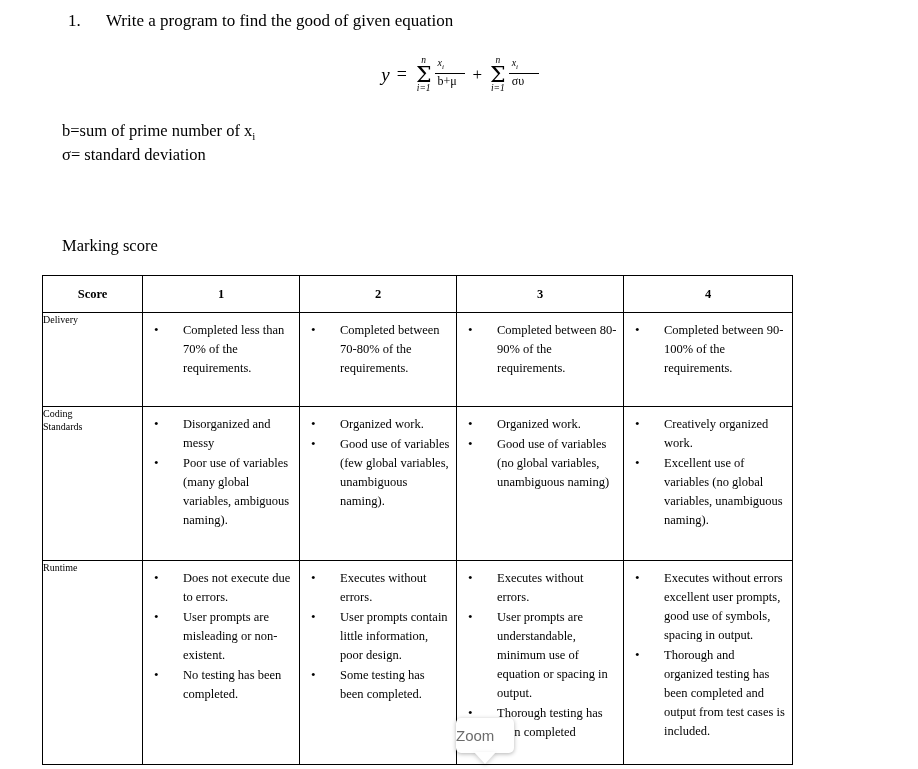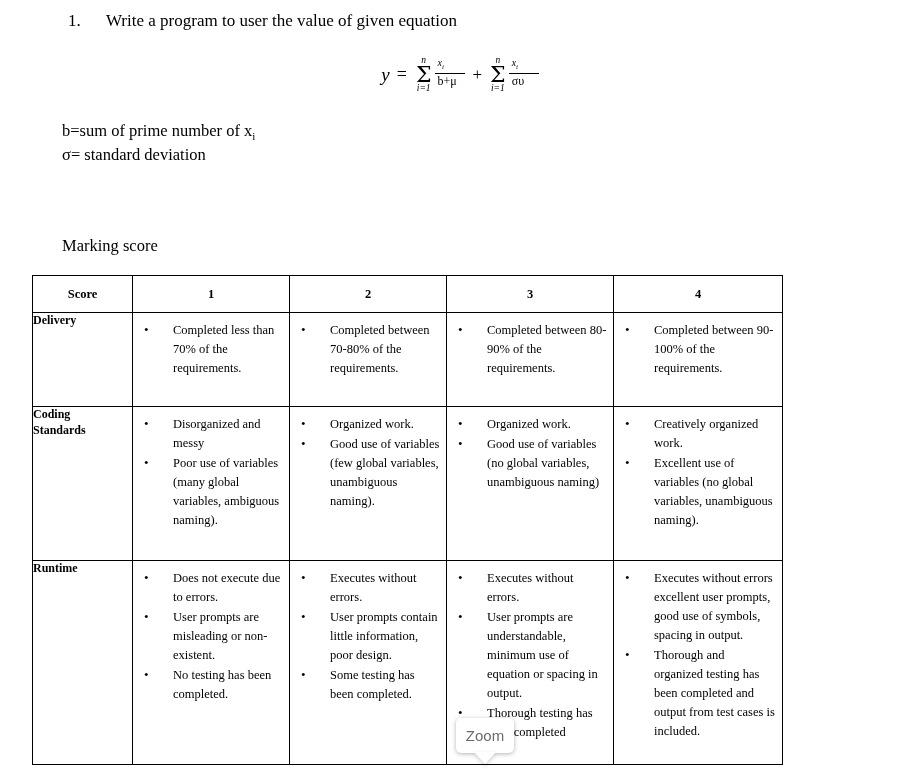--- a/index.html
+++ b/index.html
@@ -129,21 +129,21 @@
   .marking-score {
     position: absolute;
     left: 62px;
     top: 236px;
     font-size: 16.5px;
   }
 
   
   .rubric-table {
     position: absolute;
-    left: 32px;
+    left: 42px;
     top: 275px;
     width: 750px;
     border-collapse: collapse;
     table-layout: fixed;
   }
   .rubric-table th,
   .rubric-table td {
     border: 1.4px solid #000000;
     vertical-align: top;
     padding: 0;
@@ -154,22 +154,22 @@
     font-size: 12.5px;
     height: 36px;
     vertical-align: middle;
   }
   .col-score  { width: 100px; }
   .col-lvl    { width: 157px; }
   .col-lvl3   { width: 167px; }
   .col-lvl4   { width: 169px; }
 
   .crit-cell {
-    font-weight: bold;
-    font-size: 12px;
+    font-weight: normal;
+    font-size: 10px;
     padding: 9px 0 0 9px;
     line-height: 1.32;
   }
   .crit-cell span { display: block; }
 
   .bullets {
     margin: 0;
     padding: 8px 6px 6px 0;
     list-style: none;
     font-size: 12.5px;
@@ -197,21 +197,21 @@
     position: absolute;
     left: 456px;
     top: 718px;
     width: 58px;
     height: 35px;
     background: #ffffff;
     border-radius: 5px;
     box-shadow: 0 1px 4px rgba(0,0,0,0.30);
     display: flex;
     align-items: center;
-    justify-content: center;
+    justify-content: flex-start;
     font-family: "Liberation Sans", "DejaVu Sans", sans-serif;
     font-size: 15px;
     color: #6b6b6b;
     z-index: 20;
   }
   .zoom-tooltip::after {
     content: "";
     position: absolute;
     left: 50%;
     bottom: -11px;
@@ -224,21 +224,21 @@
     filter: drop-shadow(0 2px 2px rgba(0,0,0,0.18));
   }
 </style>
 </head>
 <body>
 
 <div class="page">
 
   <div class="question-line">
     <span class="question-num">1.</span>
-    <span class="question-text">Write a program to user the value of given equation</span>
+    <span class="question-text">Write a program to find the good of given equation</span>
   </div>
 
   <div class="equation">
     <span class="eq-var">y</span>
     <span class="eq-eq">=</span>
 
     <span class="sum-block">
       <span class="sum-top">n</span>
       <span class="sum-sym">Σ</span>
       <span class="sum-bot">i=1</span>

